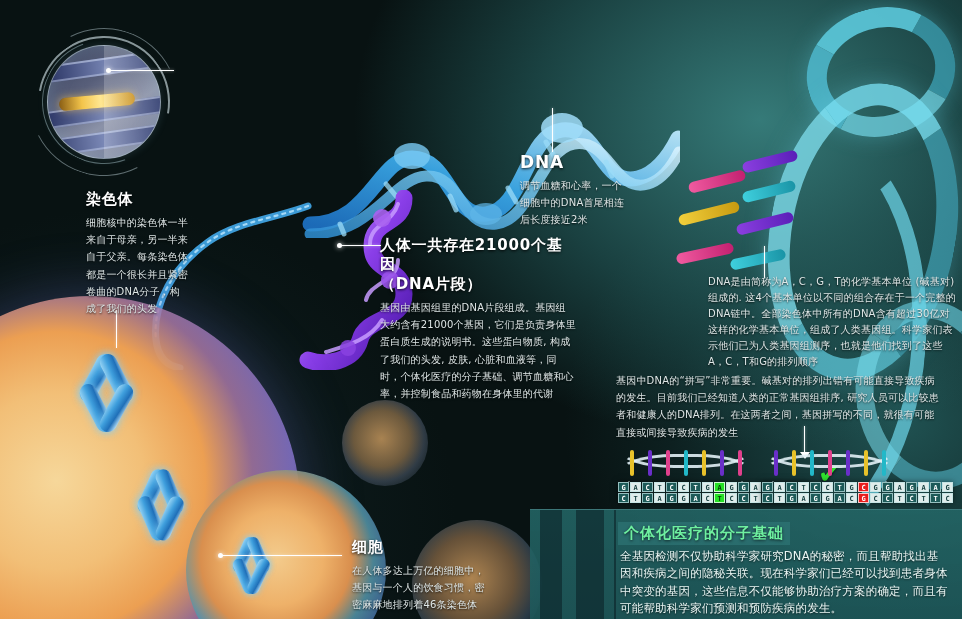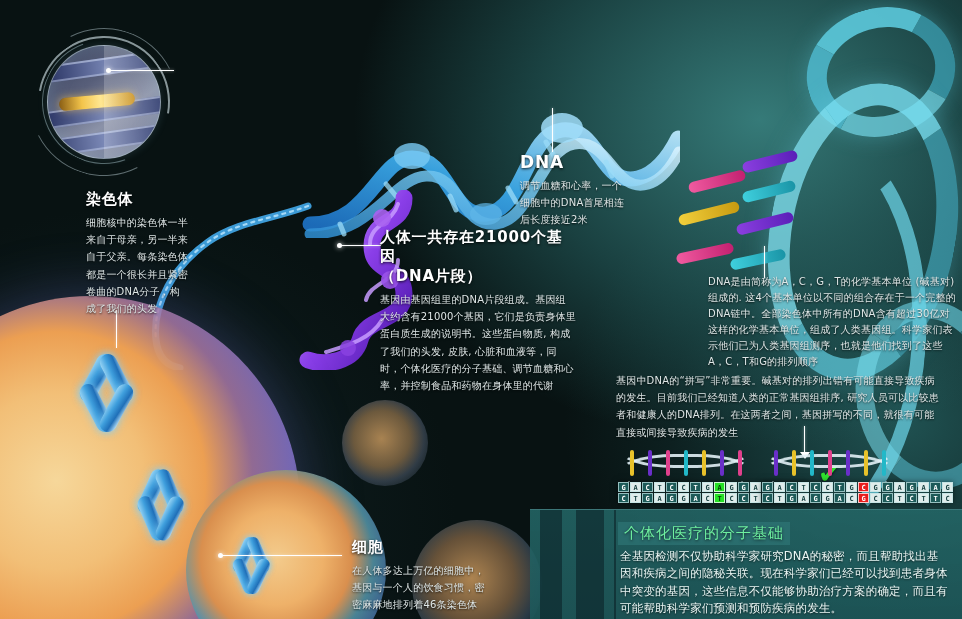--- a/index.html
+++ b/index.html
@@ -136,21 +136,21 @@
   
   .concl {
     position:absolute; left:530px; top:509px; width:432px; height:110px;
     background:linear-gradient(180deg, rgba(36,104,104,0.85) 0%, rgba(30,88,90,0.9) 100%);
     border-top:1px solid rgba(120,190,190,0.35);
   }
   .concl .bars { position:absolute; inset:0; }
   .concl .bars i { position:absolute; top:0; bottom:0; display:block;
                    background:rgba(10,30,34,0.55); }
   .concl .title {
-    position:absolute; left:88px; top:12px; font-size:15px; font-weight:normal;
+    position:absolute; left:88px; top:12px; font-size:15px; font-weight:bold;
     color:#6ef0a0; letter-spacing:1px; text-shadow:0 1px 3px rgba(0,0,0,0.7);
     background:rgba(52,128,128,0.5); padding:2px 6px;
   }
   .concl .txt {
     position:absolute; left:90px; top:38px; width:330px; font-size:11.5px; line-height:1.52;
     color:#eaf6f4; letter-spacing:.2px; text-shadow:0 1px 2px rgba(0,0,0,0.65);
   }
 </style>
 </head>
 <body>
@@ -298,21 +298,21 @@
   <div class="tblock" style="left:86px;top:190px;width:104px;">
     <div class="h-mid">染色体</div>
     <div class="body-s">细胞核中的染色体一半来自于母亲，另一半来自于父亲。每条染色体都是一个很长并且紧密卷曲的DNA分子，构成了我们的头发</div>
   </div>
 
   <div class="tblock" style="left:520px;top:152px;width:108px;">
     <div class="h-mid" style="font-size:17px;">DNA</div>
     <div class="body-s">调节血糖和心率，一个细胞中的DNA首尾相连后长度接近2米</div>
   </div>
 
-  <div class="tblock" style="left:380px;top:228px;width:196px;">
+  <div class="tblock" style="left:380px;top:236px;width:196px;">
     <div class="h-mid" style="margin-bottom:1px;">人体一共存在21000个基因</div>
     <div class="h-mid">（DNA片段）</div>
     <div class="body-s">基因由基因组里的DNA片段组成。基因组大约含有21000个基因，它们是负责身体里蛋白质生成的说明书。这些蛋白物质, 构成了我们的头发, 皮肤, 心脏和血液等，同时，个体化医疗的分子基础、调节血糖和心率，并控制食品和药物在身体里的代谢</div>
   </div>
 
   <div class="tblock" style="left:708px;top:274px;width:248px;">
     <div class="body-s" style="line-height:1.6;">DNA是由简称为A，C，G，T的化学基本单位 (碱基对)组成的. 这4个基本单位以不同的组合存在于一个完整的DNA链中。全部染色体中所有的DNA含有超过30亿对这样的化学基本单位，组成了人类基因组。科学家们表示他们已为人类基因组测序，也就是他们找到了这些A，C，T和G的排列顺序</div>
   </div>
 
   <div class="tblock" style="left:616px;top:372px;width:328px;">

